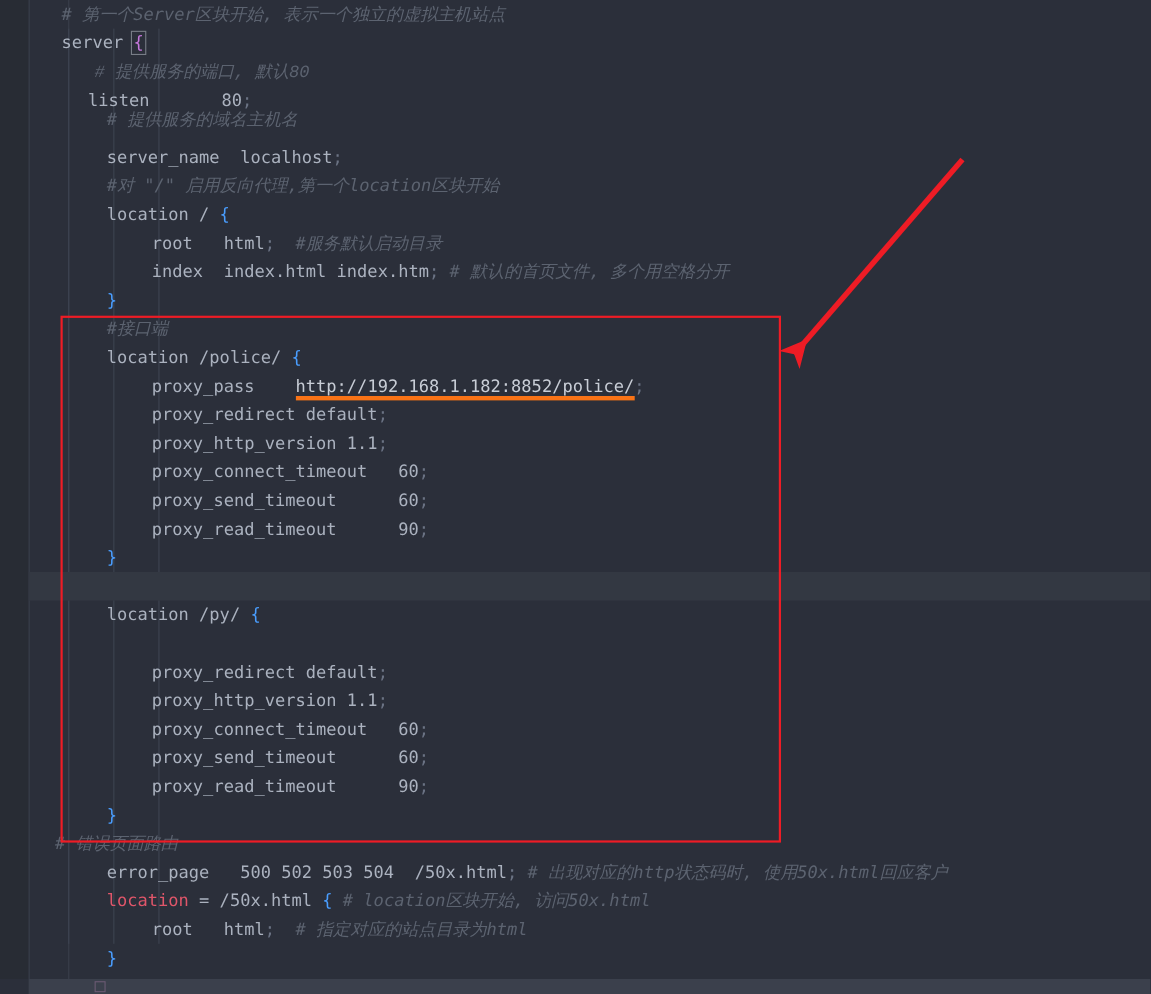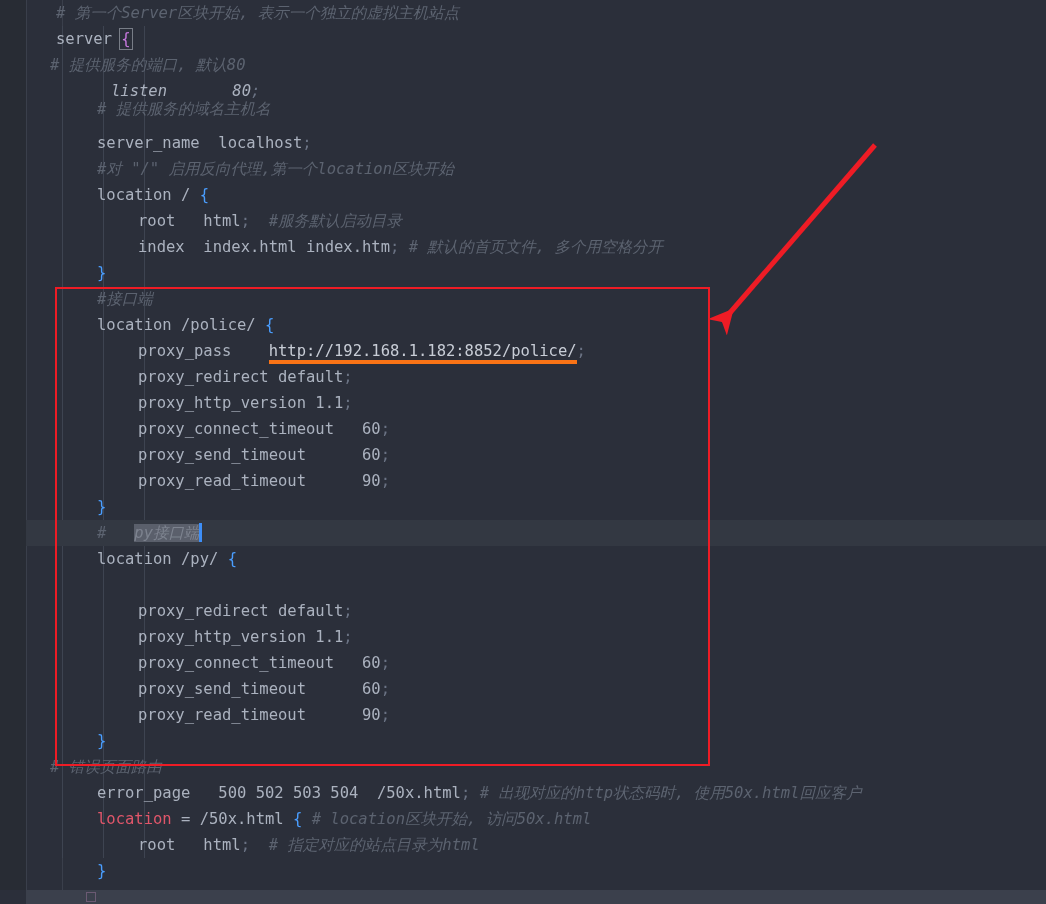--- a/index.html
+++ b/index.html
@@ -155,40 +155,39 @@
   <div class="gutter"></div>
   <div class="gutter-sep gsep1"></div>
   <div class="gutter-sep gsep2"></div>
 
   <div class="code" id="code-canvas">
       <div class="iguide" style="left: 144px; top: 26px; height: 832px;"></div>
       <div class="iguide" style="left: 103px; top: 26px; height: 832px;"></div>
       <div class="iguide" style="left: 62px; top: 26px; height: 832px;"></div>
       <div class="line" style="top: 0px;"><span class="txt" style="padding-left: 56px;"><span class="cmt"># 第一个Server区块开始, 表示一个独立的虚拟主机站点</span></span></div>
       <div class="line" style="top: 26px;"><span class="txt" style=""><span class="kw">server </span><span class="brace-m">{</span></span></div>
-      <div class="line" style="top: 52px;"><span class="txt" style="padding-left: 50px;"><span class="cmt"># 提供服务的端口, 默认80</span></span></div>
-      <div class="line" style="top: 78px;"><span class="txt" style="padding-left: 111px; font-style: italic;"><span class="kw">listen       80</span><span class="punc">;</span></span></div>
+      <div class="line" style="top: 52px;"><span class="txt" style="padding-left: 86px; font-family: Liberation Mono, monospace;"><span class="cmt"># 提供服务的端口, 默认80</span></span></div>
+      <div class="line" style="top: 78px;"><span class="txt" style="padding-left: 80px;"><span class="kw">listen       80</span><span class="punc">;</span></span></div>
       <div class="line" style="top: 96px;"><span class="txt" style="padding-left: 97px;"><span class="cmt"># 提供服务的域名主机名</span></span></div>
       <div class="line" style="top: 130px;"><span class="txt" style="padding-left: 97px;"><span class="kw">server_name  localhost</span><span class="punc">;</span></span></div>
       <div class="line" style="top: 156px;"><span class="txt" style="padding-left: 97px;"><span class="cmt">#对 "/" 启用反向代理,第一个location区块开始</span></span></div>
       <div class="line" style="top: 182px;"><span class="txt" style="padding-left: 97px;"><span class="kw">location / </span><span class="brace">{</span></span></div>
       <div class="line" style="top: 208px;"><span class="txt" style="padding-left: 138px;"><span class="kw">root   html</span><span class="punc">;</span><span class="cmt">  #服务默认启动目录</span></span></div>
       <div class="line" style="top: 234px;"><span class="txt" style="padding-left: 138px;"><span class="kw">index  index.html index.htm</span><span class="punc">;</span><span class="cmt"> # 默认的首页文件, 多个用空格分开</span></span></div>
       <div class="line" style="top: 260px;"><span class="txt" style="padding-left: 97px;"><span class="brace">}</span></span></div>
       <div class="line" style="top: 286px;"><span class="txt" style="padding-left: 97px;"><span class="cmt">#接口端</span></span></div>
       <div class="line" style="top: 312px;"><span class="txt" style="padding-left: 97px;"><span class="kw">location /police/ </span><span class="brace">{</span></span></div>
       <div class="line" style="top: 338px;"><span class="txt" style="padding-left: 138px;"><span class="kw">proxy_pass    </span><span class="url">http://192.168.1.182:8852/police/</span><span class="punc">;</span></span></div>
       <div class="line" style="top: 364px;"><span class="txt" style="padding-left: 138px;"><span class="kw">proxy_redirect default</span><span class="punc">;</span></span></div>
       <div class="line" style="top: 390px;"><span class="txt" style="padding-left: 138px;"><span class="kw">proxy_http_version 1.1</span><span class="punc">;</span></span></div>
       <div class="line" style="top: 416px;"><span class="txt" style="padding-left: 138px;"><span class="kw">proxy_connect_timeout   60</span><span class="punc">;</span></span></div>
       <div class="line" style="top: 442px;"><span class="txt" style="padding-left: 138px;"><span class="kw">proxy_send_timeout      60</span><span class="punc">;</span></span></div>
       <div class="line" style="top: 468px;"><span class="txt" style="padding-left: 138px;"><span class="kw">proxy_read_timeout      90</span><span class="punc">;</span></span></div>
       <div class="line" style="top: 494px;"><span class="txt" style="padding-left: 97px;"><span class="brace">}</span></span></div>
       <div class="cur-line" style="top: 520px;"></div>
-      <div class="line" style="top: 520px;"><span class="txt" style="padding-left: 97px;"><span class="cmt">#   </span><span class="cmt sel">py接口端</span><span class="caret"></span></span></div>
       <div class="line" style="top: 546px;"><span class="txt" style="padding-left: 97px;"><span class="kw">location /py/ </span><span class="brace">{</span></span></div>
       <div class="line" style="top: 598px;"><span class="txt" style="padding-left: 138px;"><span class="kw">proxy_redirect default</span><span class="punc">;</span></span></div>
       <div class="line" style="top: 624px;"><span class="txt" style="padding-left: 138px;"><span class="kw">proxy_http_version 1.1</span><span class="punc">;</span></span></div>
       <div class="line" style="top: 650px;"><span class="txt" style="padding-left: 138px;"><span class="kw">proxy_connect_timeout   60</span><span class="punc">;</span></span></div>
       <div class="line" style="top: 676px;"><span class="txt" style="padding-left: 138px;"><span class="kw">proxy_send_timeout      60</span><span class="punc">;</span></span></div>
       <div class="line" style="top: 702px;"><span class="txt" style="padding-left: 138px;"><span class="kw">proxy_read_timeout      90</span><span class="punc">;</span></span></div>
       <div class="line" style="top: 728px;"><span class="txt" style="padding-left: 97px;"><span class="brace">}</span></span></div>
       <div class="line" style="top: 754px;"><span class="txt" style="padding-left: 50px;"><span class="cmt"># 错误页面路由</span></span></div>
       <div class="line" style="top: 780px;"><span class="txt" style="padding-left: 97px;"><span class="kw">error_page   500 502 503 504  /50x.html</span><span class="punc">;</span><span class="cmt"> # 出现对应的http状态码时, 使用50x.html回应客户</span></span></div>
       <div class="line" style="top: 806px;"><span class="txt" style="padding-left: 97px;"><span class="err">location</span><span class="kw"> = /50x.html </span><span class="brace">{</span><span class="cmt"> # location区块开始, 访问50x.html</span></span></div>

